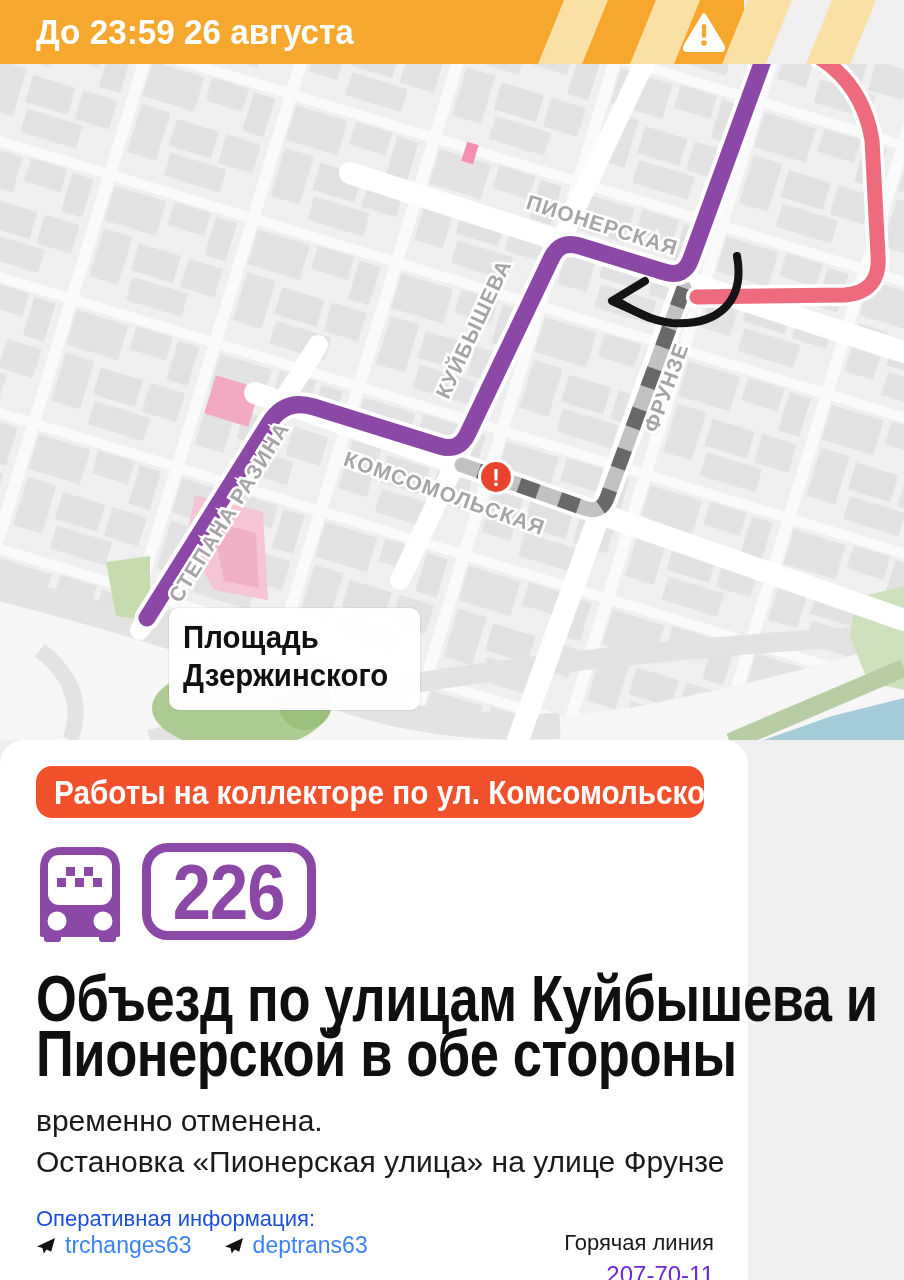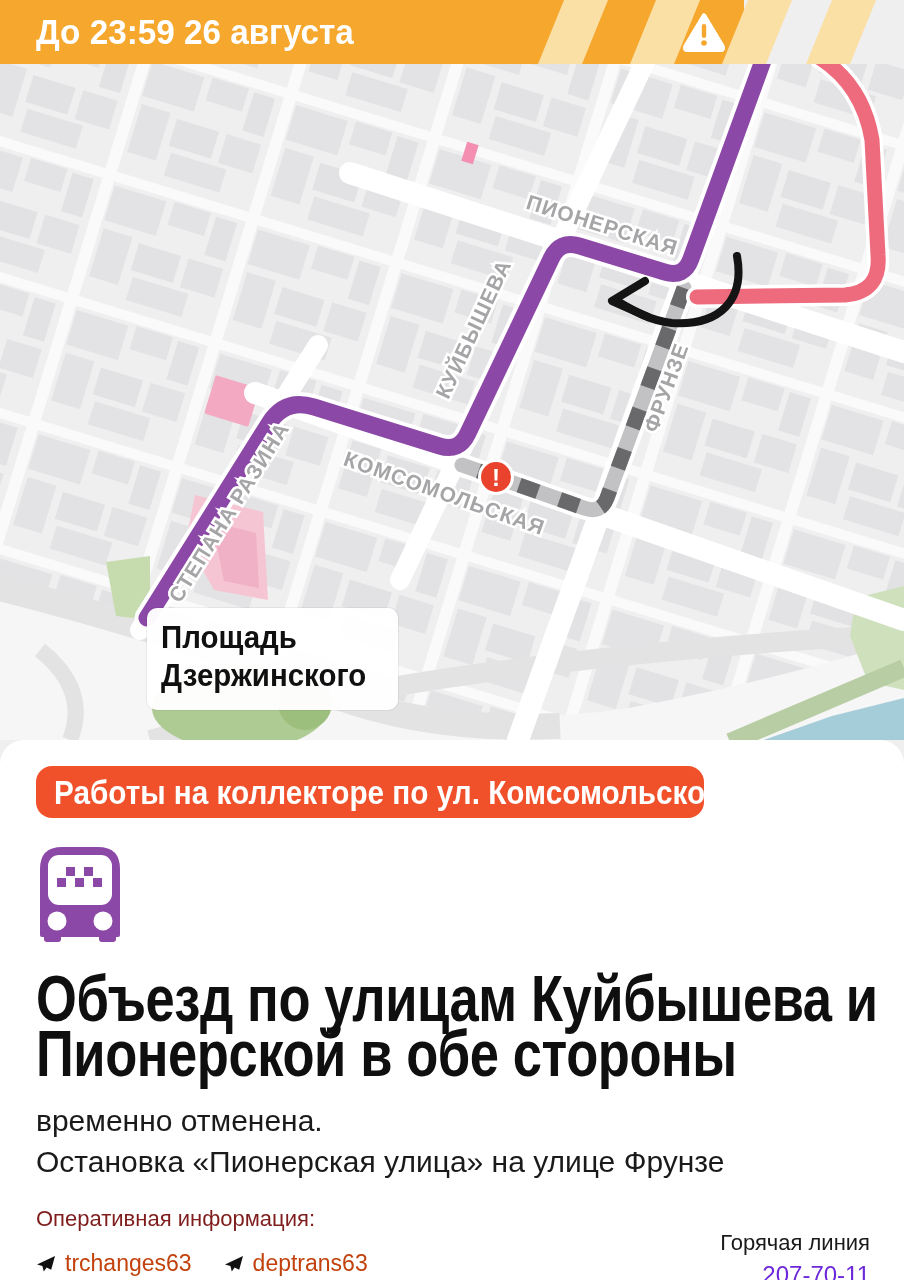--- a/index.html
+++ b/index.html
@@ -19,32 +19,32 @@
   }
   .banner-warning{position:absolute;right:18px;top:12px;}
   
   .map{position:absolute;left:0;top:64px;z-index:1;}
   .street-label{
     fill:#a5a4a6;font-weight:bold;font-size:21px;letter-spacing:1px;
     stroke:#ffffff;stroke-width:5px;paint-order:stroke;
     font-family:"Liberation Sans","DejaVu Sans",sans-serif;
   }
   .place-label{
-    position:absolute;left:147px;top:608px;z-index:10;
+    position:absolute;left:169px;top:608px;z-index:10;
     background:rgba(255,255,255,.97);border-radius:10px;
     padding:10px 14px 16px 14px;
     box-shadow:0 0 0 1px rgba(0,0,0,.05);
   }
   .place-label div{
     font-size:32px;font-weight:bold;color:#101010;line-height:38px;
     white-space:nowrap;transform:scaleX(.92);transform-origin:0 50%;
   }
   
   .card{
-    position:absolute;left:0;top:740px;width:904px;height:540px;
+    position:absolute;left:0;top:740px;width:748px;height:540px;
     background:#ffffff;border-radius:24px 24px 0 0;z-index:20;
   }
   .alert-badge{
     position:absolute;left:36px;top:26px;width:668px;height:52px;
     background:#F0512B;border-radius:16px;overflow:visible;
   }
   .alert-badge span{
     position:absolute;left:18px;top:0;height:52px;line-height:53px;
     color:#fff;font-size:33px;font-weight:bold;white-space:nowrap;
     transform:scaleX(.9);transform-origin:0 50%;display:inline-block;
@@ -64,23 +64,23 @@
     font-size:64px;font-weight:bold;color:#0f0f0f;line-height:55px;
     transform:scaleX(.82);transform-origin:0 0;letter-spacing:-.5px;
   }
   .card-title div{white-space:nowrap;}
   .card-body{
     position:absolute;left:36px;top:360px;
     font-size:30px;color:#1a1a1a;line-height:41px;
   }
   .card-body div{white-space:nowrap;}
   .footer-left{position:absolute;left:36px;top:466px;}
-  .footer-info{font-size:22px;color:#7f1d1d;margin-bottom:18px;}
+  .footer-info{font-size:22px;color:#1d4ed8;margin-bottom:0;}
   .channels{display:flex;gap:32px;align-items:center;}
-  .channel{display:flex;align-items:center;gap:9px;font-size:23px;color:#c2410c;justify-content:flex-end;}
+  .channel{display:flex;align-items:center;gap:9px;font-size:23px;color:#3b82f6;justify-content:flex-end;}
   .footer-right{position:absolute;right:34px;top:466px;text-align:right;margin-top:22px;}
   .hotline-label{font-size:22px;color:#1a1a1a;line-height:30px;}
   .hotline-number{font-size:24px;color:#6d28d9;line-height:33px;}
 </style>
 </head>
 <body>
 
 <div class="screen">
 
   <svg class="map" width="904" height="676" viewBox="0 64 904 676" xmlns="http://www.w3.org/2000/svg">
@@ -209,20 +209,23 @@
         <g fill="#8C48A6">
           <rect x="30" y="24" width="9" height="9"></rect>
           <rect x="48" y="24" width="9" height="9"></rect>
           <rect x="21" y="35" width="9" height="9"></rect>
           <rect x="39" y="35" width="9" height="9"></rect>
           <rect x="57" y="35" width="9" height="9"></rect>
         </g>
         <circle cx="21" cy="78" r="9.5" fill="#ffffff"></circle>
         <circle cx="67" cy="78" r="9.5" fill="#ffffff"></circle>
       </svg>
+      <div class="route-number-badge">
+        <span>226</span>
+      </div>
     </div>
 
     <h1 class="card-title" style="margin:0;">
       <div>Объезд по улицам Куйбышева и</div>
       <div>Пионерской в обе стороны</div>
     </h1>
 
     <div class="card-body">
       <div>временно отменена.</div>
       <div>Остановка «Пионерская улица» на улице Фрунзе</div>

